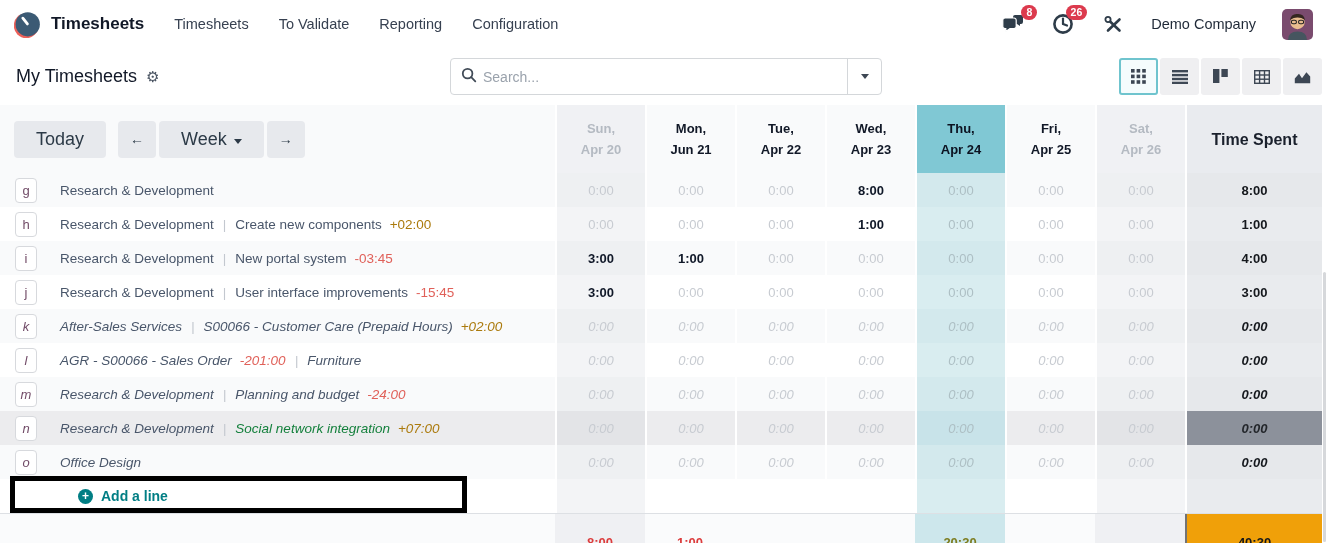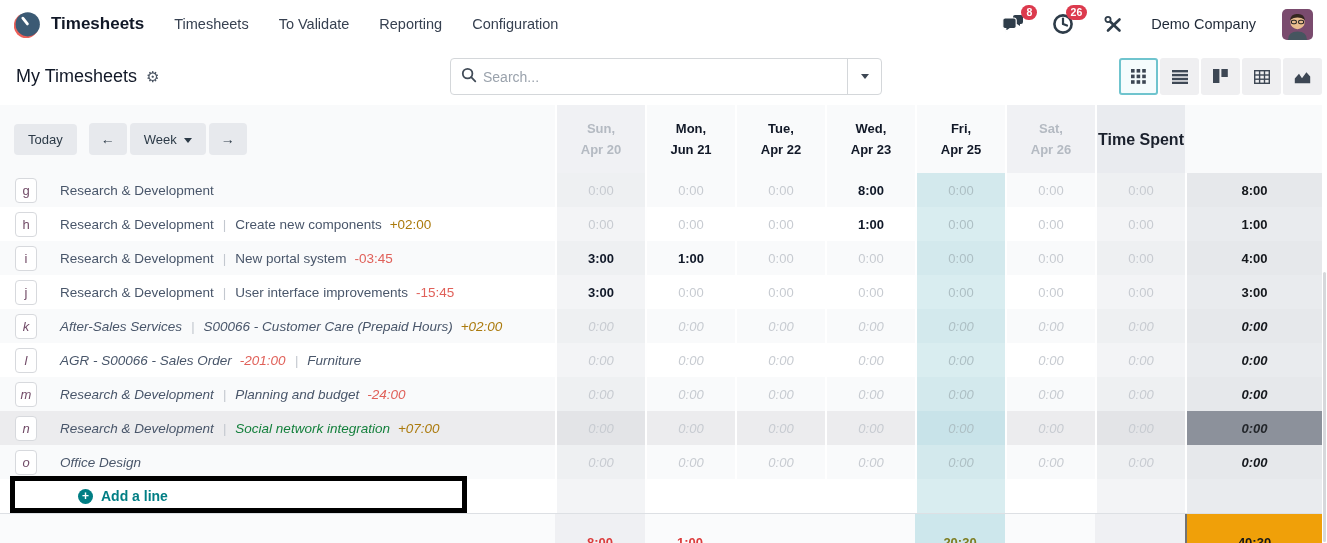--- a/index.html
+++ b/index.html
@@ -44,22 +44,22 @@
   .grow { display:grid; grid-template-columns:555px repeat(7,1fr) 137px; }
   .cell { display:flex; align-items:center; justify-content:center; font-size:13px; }
   .hcell, .vcell, .tcell { border-left:2px solid #fff; }
 
   .header { height:68px; background:#f9fafb; }
   .hcell { flex-direction:column; font-weight:700; font-size:13px; line-height:21px; color:#111827; }
   .hcell.weekend { background:#f0f1f4; color:#b4bac2; }
   .hcell.today { background:#80c8d4; color:#0b1220; }
   .tshead { background:#e9ebef; font-size:16px; font-weight:700; color:#1a202c; }
   .toolbar-cell { display:flex; align-items:center; padding-left:14px; }
-  .btn { background:#e7e9ed; border:none; border-radius:4px; color:#2c3a47; font-size:13px;
-    font-family:"Liberation Sans",sans-serif; padding:8px 14px; cursor:pointer; }
+  .btn { background:#e7e9ed; border:none; border-radius:4px; color:#2c3a47; font-size:18px;
+    font-family:"Liberation Sans",sans-serif; padding:8px 22px; cursor:pointer; }
   .btn-group { display:flex; gap:3px; margin-left:12px; }
   .btn.arrow { padding:8px 12px; font-size:14px; }
   .btn .caret-sm { display:inline-block; width:0; height:0; border-left:4px solid transparent;
     border-right:4px solid transparent; border-top:5px solid #2c3a47; margin-left:7px; vertical-align:1px; }
 
   .rowline { height:34px; background:#fff; }
   .rowline.stripe { background:#f9fafb; }
   .rowline.hover { background:#ececee; }
   .label-cell { justify-content:flex-start; padding-left:15px; font-size:13.5px; color:#49566a; white-space:nowrap; overflow:hidden; }
   .key { width:22px; height:25px; border:1px solid #d7d9dd; border-radius:4px; background:#fff;
@@ -250,20 +250,24 @@
           <span>Jun 21</span>
         </div>
       <div class="cell hcell">
           <span>Tue,</span>
           <span>Apr 22</span>
         </div>
       <div class="cell hcell">
           <span>Wed,</span>
           <span>Apr 23</span>
         </div>
+      <div class="cell hcell today">
+          <span>Thu,</span>
+          <span>Apr 24</span>
+        </div>
       <div class="cell hcell">
           <span>Fri,</span>
           <span>Apr 25</span>
         </div>
       <div class="cell hcell weekend">
           <span>Sat,</span>
           <span>Apr 26</span>
         </div>
       <div class="cell hcell tshead">Time Spent</div>
     </div>

